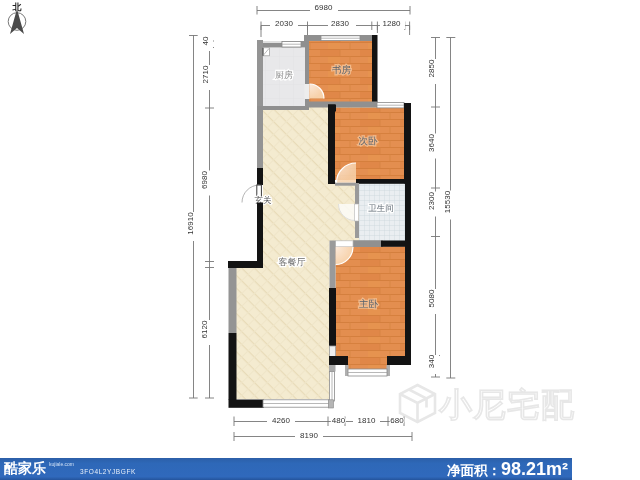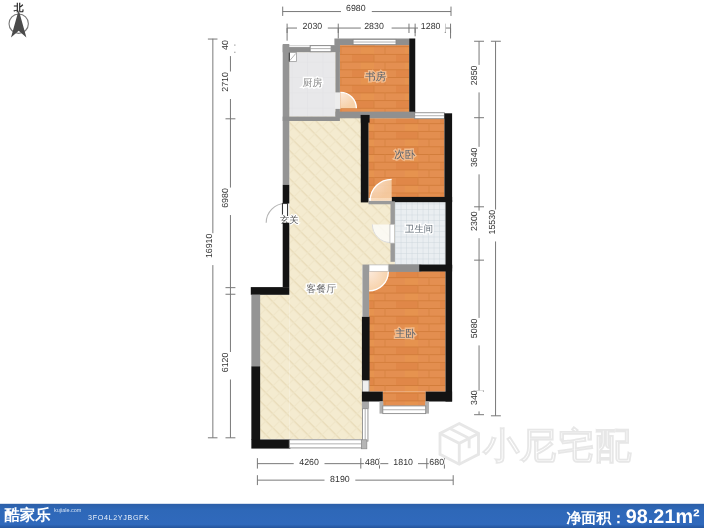--- a/index.html
+++ b/index.html
@@ -411,21 +411,21 @@
   <line x1="234" y1="436.5" x2="412" y2="436.5"></line>
   <line x1="234" y1="432" x2="234" y2="441"></line>
       <line x1="412" y1="432" x2="412" y2="441"></line>
 </g>
 <g>
       <rect x="295" y="430" width="28" height="9" fill="#fff"></rect>
       <text x="309" y="438" class="dim" text-anchor="middle">8190</text>
     </g>
 </svg>
 
-<div style="position:absolute;left:0;top:458px;width:640px;height:22px;background:linear-gradient(to bottom,#2c5fa8 0%,#2e68b8 25%,#3069bc 85%,#24549c 100%);">
+<div style="position:absolute;left:0;top:458px;width:572px;height:22px;background:linear-gradient(to bottom,#2c5fa8 0%,#2e68b8 25%,#3069bc 85%,#24549c 100%);">
 
   <div style="position:absolute;left:4px;top:2px;color:#fff;font-weight:bold;font-size:14px;">酷家乐</div>
 
   <div style="position:absolute;left:49px;top:3px;color:#cfe0f5;font-size:5px;">kujiale.com</div>
 
   <div style="position:absolute;left:80px;top:10px;color:#e8f0fa;font-size:6.5px;letter-spacing:0.6px;">3FO4L2YJBGFK</div>
 
   <div style="position:absolute;right:4px;top:1px;color:#fff;font-weight:bold;font-size:13.5px;line-height:21px;">净面积：<span style="font-size:18px;">98.21m²</span></div>
 </div>
 

